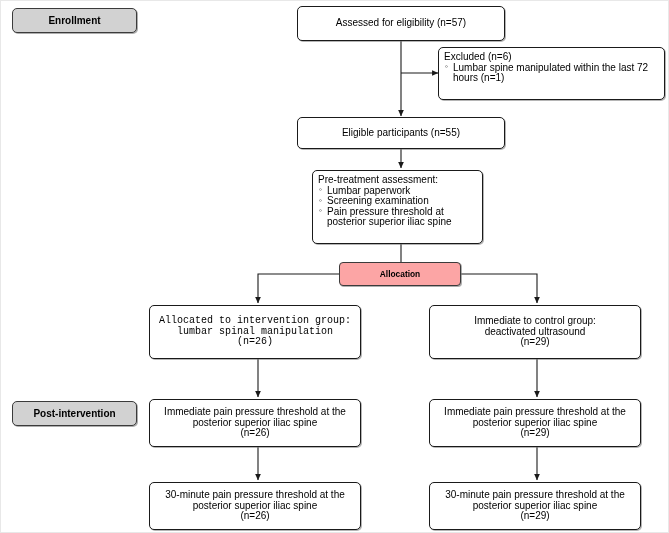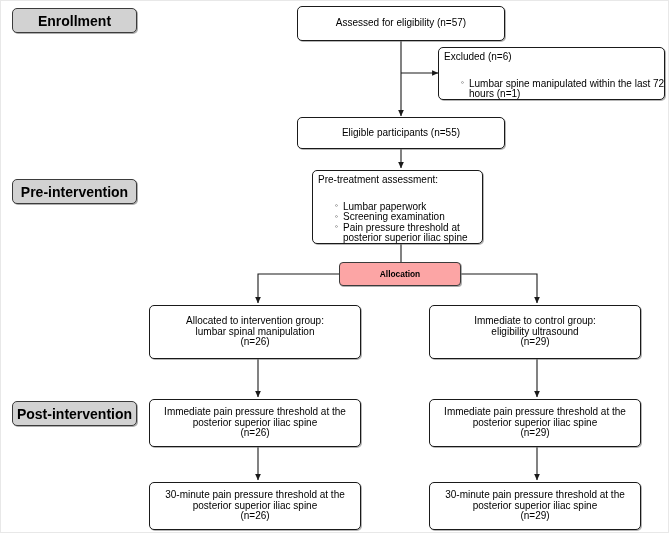--- a/index.html
+++ b/index.html
@@ -47,21 +47,21 @@
     text-align: left;
     justify-content: flex-start;
     padding: 4px 5px;
   }
   .stage {
     position: absolute;
     box-sizing: border-box;
     border: 1px solid #3b3b3b;
     border-radius: 5px;
     background: #d2d2d2;
-    font-size: 14px;
+    font-size: 10px;
     font-weight: bold;
     color: #000000;
     display: flex;
     align-items: center;
     justify-content: center;
     box-shadow: 1px 1px 0 rgba(120,120,120,0.6);
   }
   .alloc-box {
     position: absolute;
     box-sizing: border-box;
@@ -71,21 +71,21 @@
     font-size: 8.4px;
     font-weight: bold;
     color: #000000;
     display: flex;
     align-items: center;
     justify-content: center;
     box-shadow: 1px 1px 0 rgba(120,120,120,0.6);
     z-index: 3;
   }
   .node .line { display: block; white-space: nowrap; }
-  .bullets { margin: 16px; padding: 0; list-style: none; }
+  .bullets { margin: 0; padding: 0; list-style: none; }
   .bullets li {
     position: relative;
     padding-left: 9px;
     margin: 0;
   }
   .bullets li::before {
     content: "\25E6";
     position: absolute;
     left: 1px;
     top: -0.5px;
@@ -123,23 +123,20 @@
 
     <line x1="257" y1="446" x2="257" y2="479" stroke="#1a1a1a" stroke-width="1.1" marker-end="url(#arrow)"></line>
 
     <line x1="536" y1="446" x2="536" y2="479" stroke="#1a1a1a" stroke-width="1.1" marker-end="url(#arrow)"></line>
   </svg>
 
   <div class="stage" style="left:11px; top:7px; width:125px; height:25px;">
     <span>Enrollment</span>
   </div>
 
-  <div class="stage" style="left:11px; top:178px; width:125px; height:25px;">
-    <span>Pre-intervention</span>
-  </div>
 
   <div class="stage" style="left:11px; top:400px; width:125px; height:25px;">
     <span>Post-intervention</span>
   </div>
 
   <div class="node" style="left:296px; top:5px; width:208px; height:35px;">
     <span class="line">Assessed for eligibility (n=57)</span>
   </div>
 
   <div class="node left-align" style="left:437px; top:46px; width:227px; height:53px;">
@@ -169,29 +166,29 @@
         <span class="line">Pain pressure threshold at</span>
         <span class="line">posterior superior iliac spine</span>
       </li>
     </ul>
   </div>
 
   <div class="alloc-box" style="left:338px; top:261px; width:122px; height:24px;">
     <span>Allocation</span>
   </div>
 
-  <div class="node" style="left:148px; top:304px; width:212px; height:54px;">
+  <div class="node" style="left:148px; top:304px; width:212px; height:54px;font-family:Liberation Mono, monospace;">
     <span class="line">Allocated to intervention group:</span>
     <span class="line">lumbar spinal manipulation</span>
     <span class="line">(n=26)</span>
   </div>
 
   <div class="node" style="left:428px; top:304px; width:212px; height:54px;">
     <span class="line">Immediate to control group:</span>
-    <span class="line">eligibility ultrasound</span>
+    <span class="line">deactivated ultrasound</span>
     <span class="line">(n=29)</span>
   </div>
 
   <div class="node" style="left:148px; top:398px; width:212px; height:48px;">
     <span class="line">Immediate pain pressure threshold at the</span>
     <span class="line">posterior superior iliac spine</span>
     <span class="line">(n=26)</span>
   </div>
 
   <div class="node" style="left:428px; top:398px; width:212px; height:48px;">

